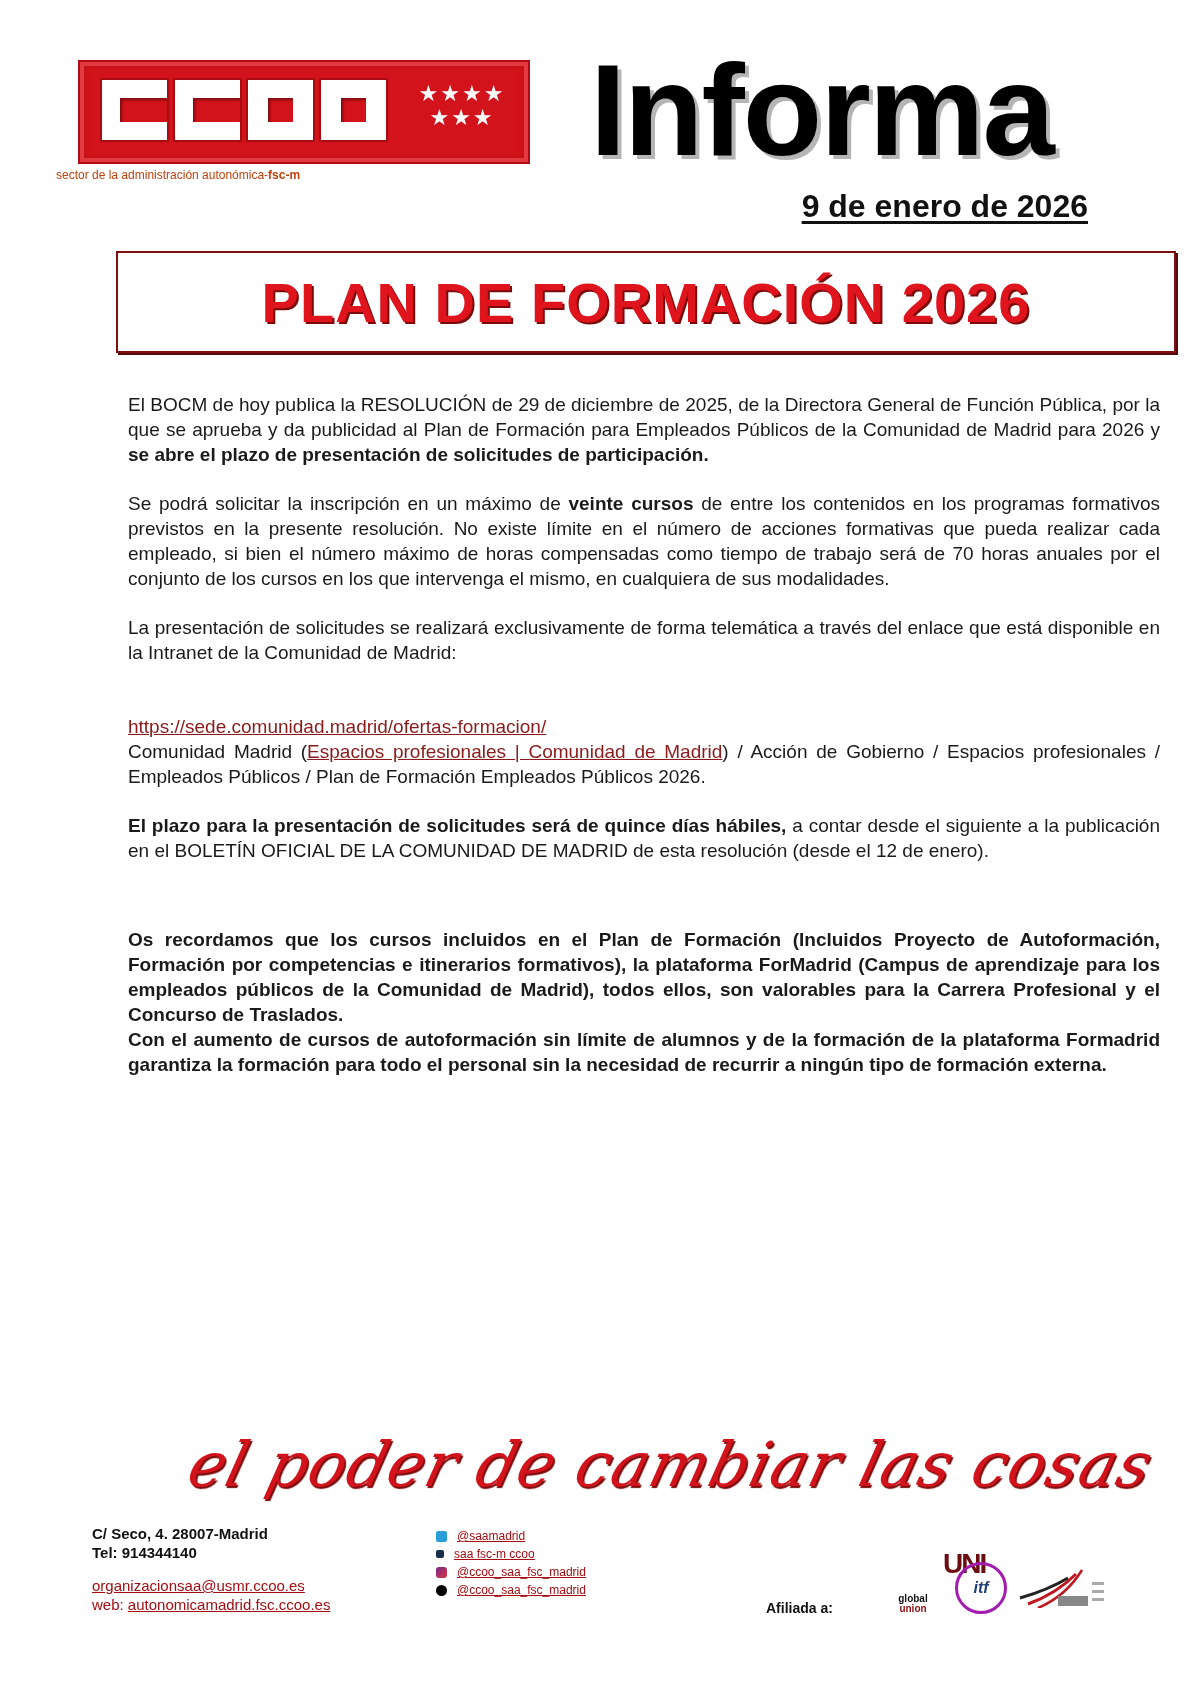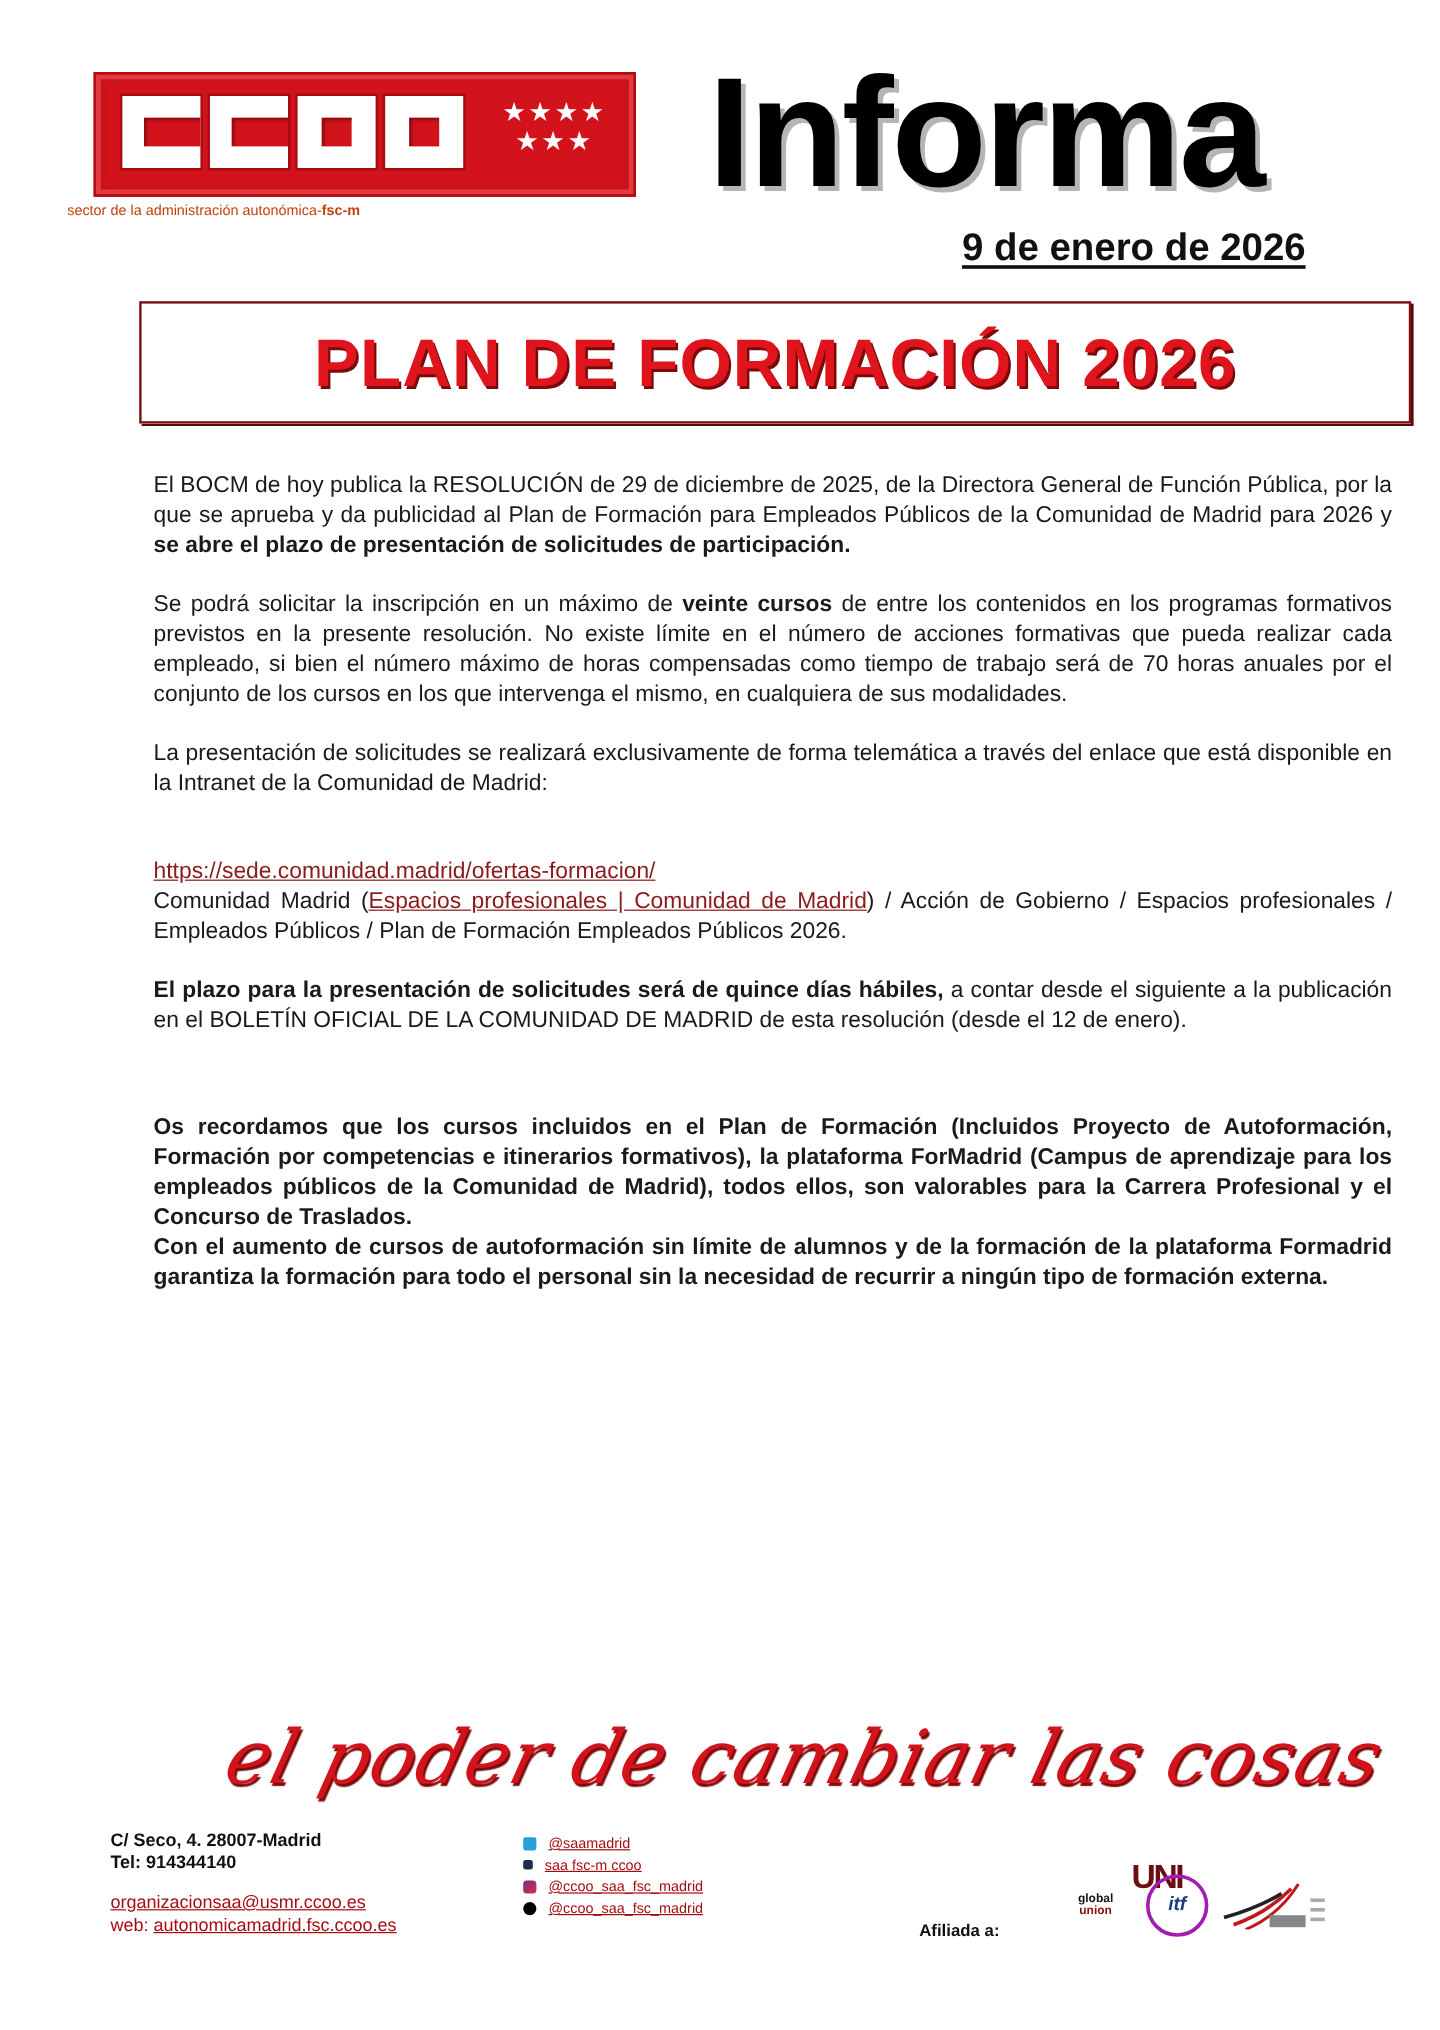--- a/index.html
+++ b/index.html
@@ -86,21 +86,21 @@
     .soc-icon { width: 11px; height: 11px; border-radius: 2px; display: inline-block; }
     .soc-icon.twitter { background: #2a9ed8; }
     .soc-icon.facebook { background: #1b2d4a; width: 8px; height: 8px; }
     .soc-icon.instagram { background: linear-gradient(135deg, #7a2a8a, #d6333d); border-radius: 3px; }
     .soc-icon.tiktok { background: #000; border-radius: 50%; }
     .soc-text { color: #a50d12; text-decoration: underline; }
 
     .affil-label { position: absolute; left: 766px; top: 1600px; font-size: 14px; font-weight: bold; color: #111; }
     .uni-logo { position: absolute; left: 895px; top: 1550px; width: 36px; text-align: center; }
     .uni-logo .uni { font-size: 28px; font-weight: bold; color: #6a0e12; line-height: 28px; letter-spacing: -2px; margin-left: 48px; }
-    .uni-logo .gl { font-size: 10px; font-weight: bold; color: #111; line-height: 10px; }
+    .uni-logo .gl { font-size: 10px; font-weight: bold; color: #111; line-height: 10px; margin-top: 16px; }
     .uni-logo .un { font-size: 10px; font-weight: bold; color: #8b0e12; line-height: 10px; }
     .itf-logo {
       position: absolute; left: 955px; top: 1562px; width: 46px; height: 46px; border-radius: 50%;
       border: 3px solid #a21caf; display: flex; align-items: center; justify-content: center;
       font-size: 16px; font-weight: bold; color: #1d3f7a; font-style: italic;
     }
     .third-logo { position: absolute; left: 1018px; top: 1568px; width: 90px; height: 40px; }
   </style>
 </head>
 <body>

